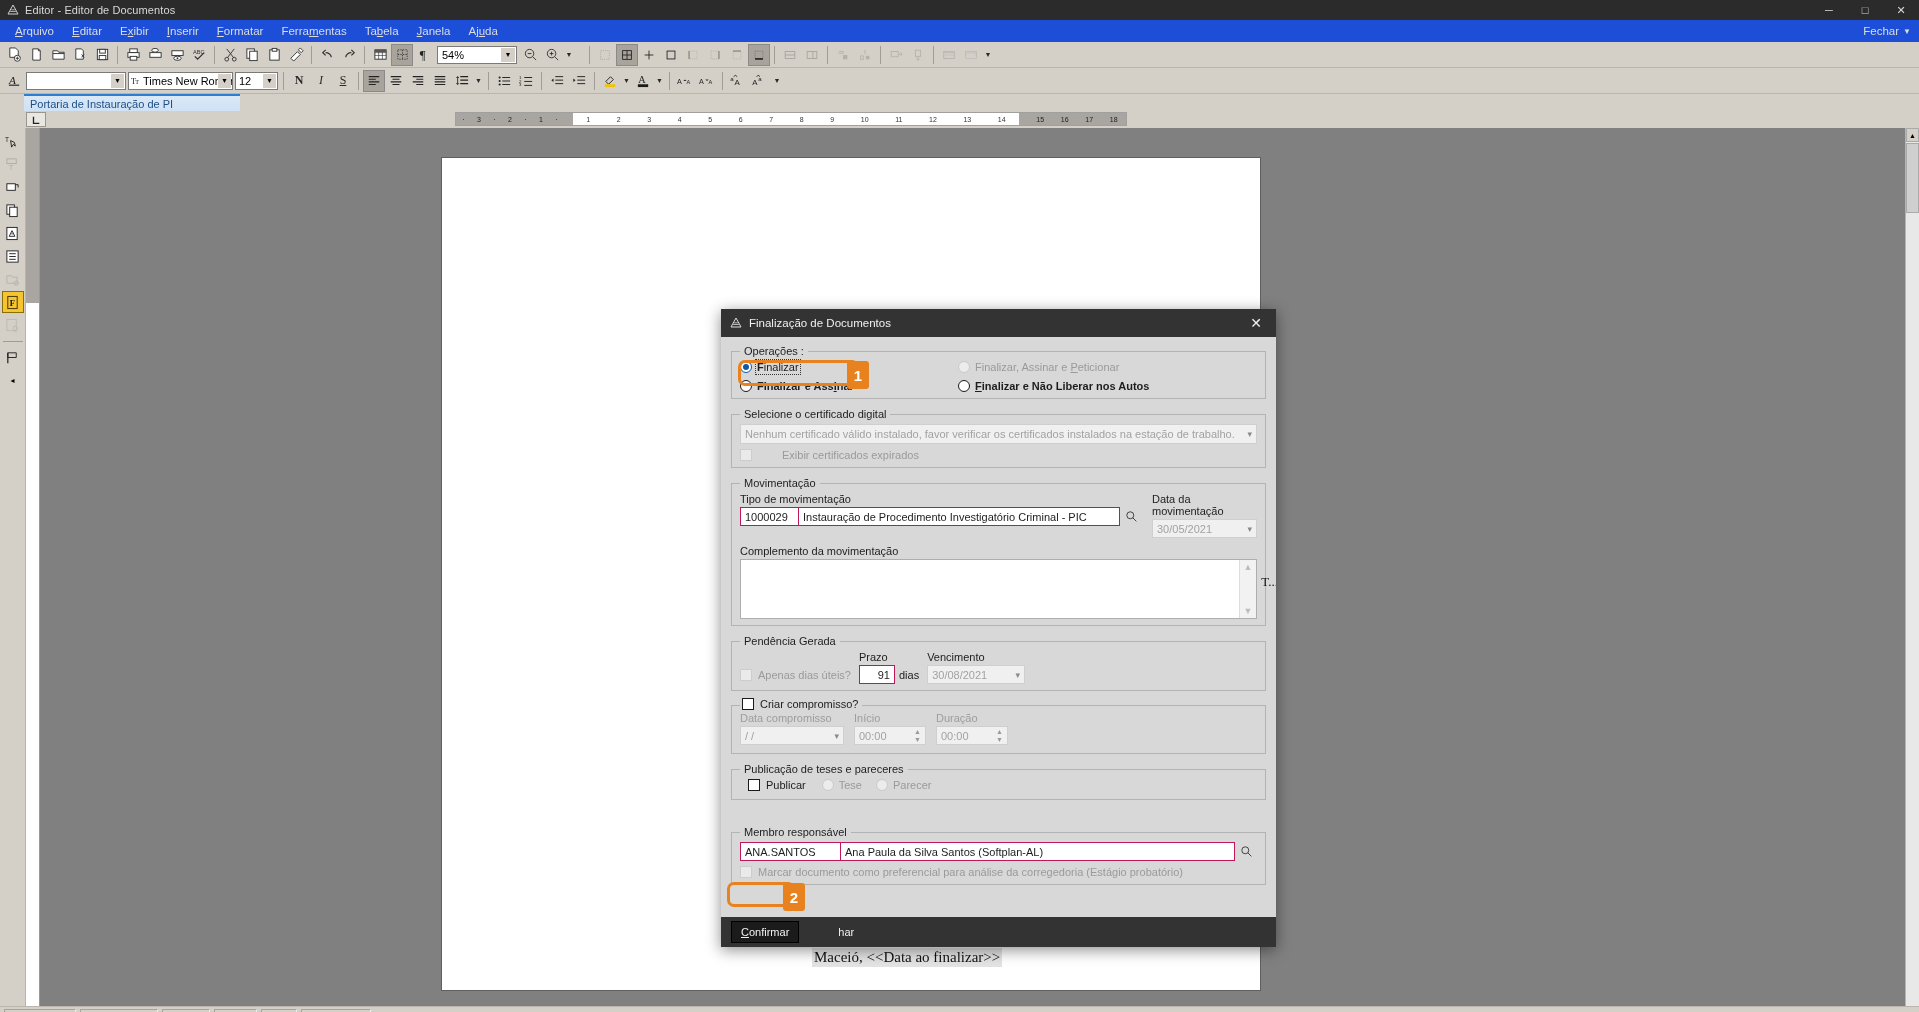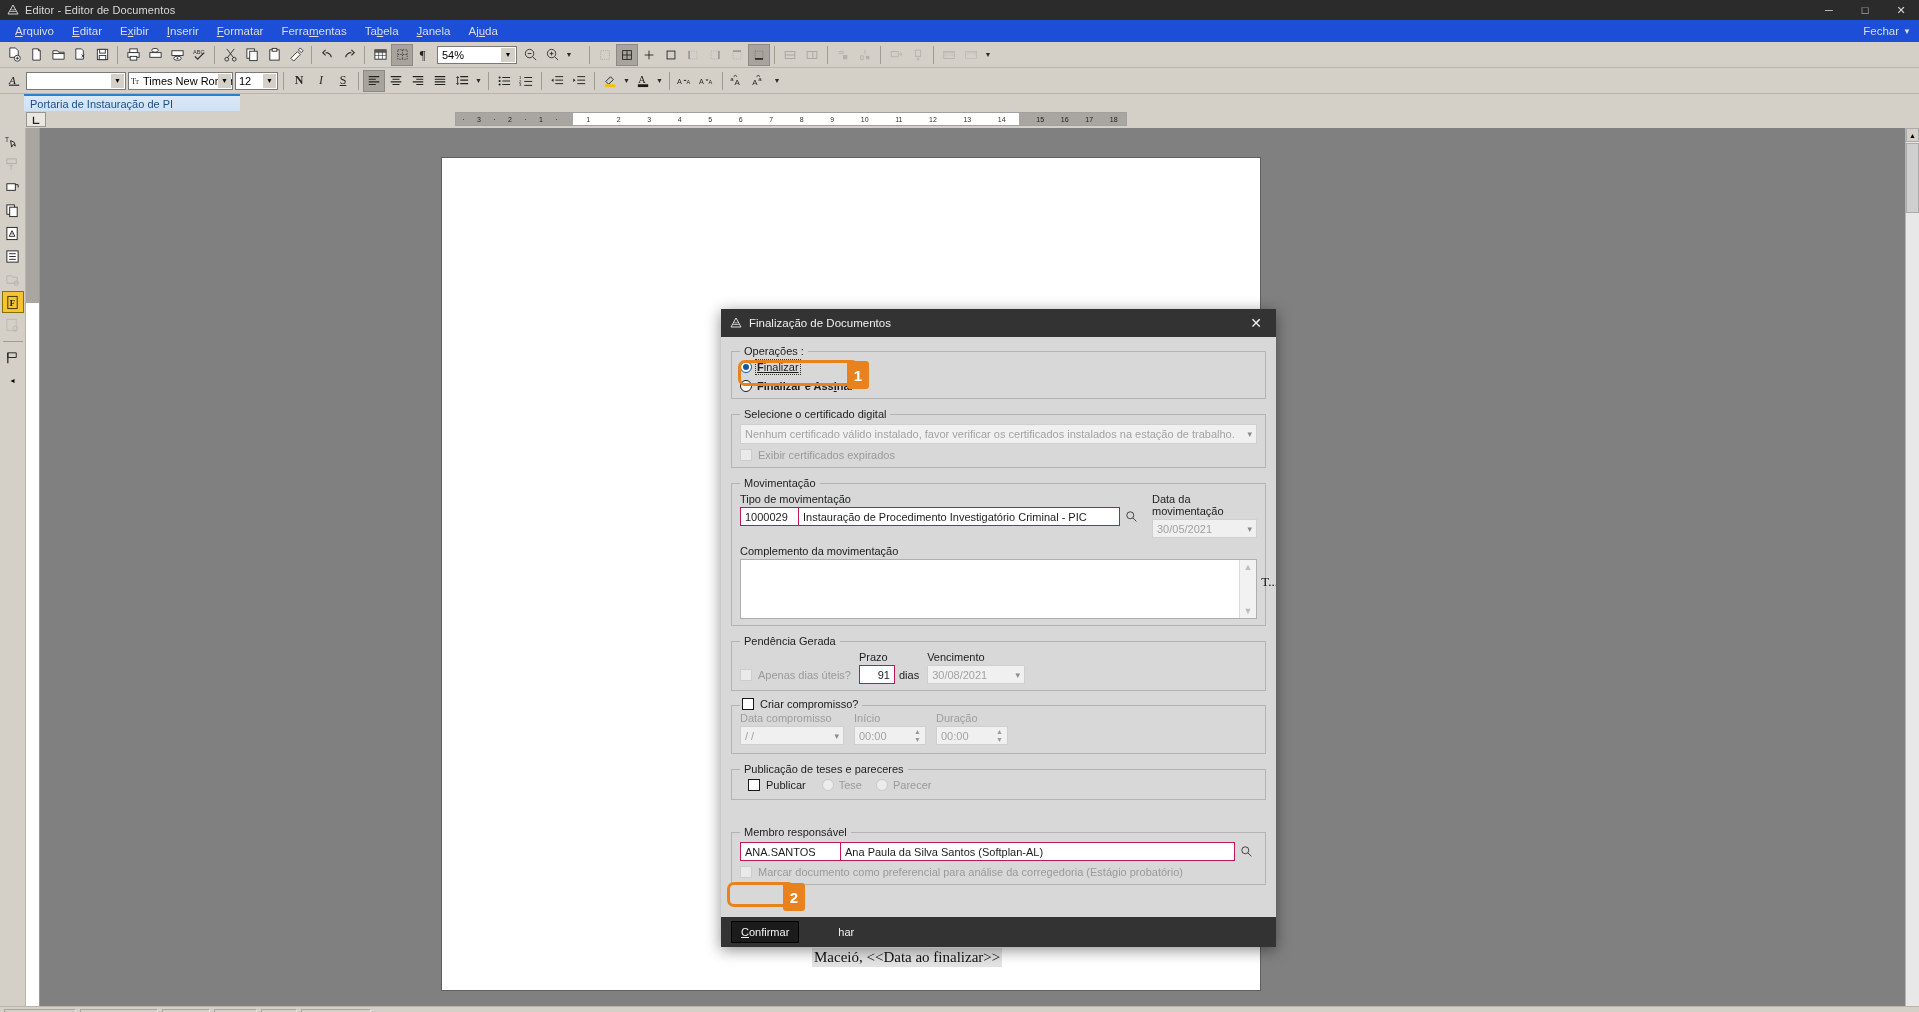--- a/index.html
+++ b/index.html
@@ -146,21 +146,21 @@
   }
   .radio.sel::after { content:""; width:6px; height:6px; border-radius:50%; background:#1157a8; }
   .radio.blue { border-color:#1157a8; }
   .radio.dis { border-color:#c9c9c9; background:#ececec; }
   .chk {
     width:12px; height:12px; border:1.6px solid #1a1a1a; background:#fff; margin-right:6px; flex:none;
   }
   .chk.dis { border-color:#cdcdcd; background:#eaeaea; }
   .lbl { font-size:11px; }
   .lbl.dis { color:#9a9a9a; }
-  .focusbox { outline:1px dotted #333; outline-offset:1px;text-decoration:underline; }
+  .focusbox { outline:1px dotted #333; outline-offset:1px; }
 
   .tf {
     background:#fff; border:1px solid #be185d; height:19px; font-size:11px;
     display:flex; align-items:center; padding:0 4px; color:#1d1d1d;
   }
   .tf.dis { background:#f0f0f0; color:#a2a2a2; border-color:#cfcfcf; }
   .sel-cmb { position:relative; }
   .sel-cmb .cav { position:absolute; right:4px; top:4px; font-size:9px; color:#8a8a8a; }
   .lblsm { font-size:11px; margin-bottom:2px; display:block; }
   .lblsm.dis { color:#9d9d9d; }
@@ -746,30 +746,40 @@
             <div style="width:218px;">
               <div class="row" style="margin-bottom:7px;">
                 <span class="radio blue sel"></span>
                 <span class="lbl focusbox"><b>F</b>inalizar</span>
               </div>
               <div class="row">
                 <span class="radio"></span>
                 <span class="lbl"><b>Finalizar e Ass<span class="u">i</span>nar</b></span>
               </div>
             </div>
+            <div style="flex:1;">
+              <div class="row" style="margin-bottom:7px;">
+                <span class="radio dis"></span>
+                <span class="lbl dis">Finalizar, Assinar e <span class="u">P</span>eticionar</span>
+              </div>
+              <div class="row">
+                <span class="radio"></span>
+                <span class="lbl"><b><span class="u">F</span>inalizar e Não Liberar nos Autos</b></span>
+              </div>
+            </div>
           </div>
         </fieldset>
 
         <fieldset class="grp" style="padding-bottom:6px;">
           <legend>Selecione o certificado digital</legend>
           <div class="tf dis sel-cmb" style="height:20px;">
             <span>Nenhum certificado válido instalado, favor verificar os certificados instalados na estação de trabalho.</span>
             <span class="cav">▾</span>
           </div>
-          <div class="row" style="margin-top:5px;">
+          <div class="row" style="margin-top:5px;gap:24px;">
             <span class="chk dis"></span>
             <span class="lbl dis">Exibir certificados expirados</span>
           </div>
         </fieldset>
 
         <fieldset class="grp" style="padding-bottom:6px;">
           <legend>Movimentação</legend>
           <div style="display:flex;gap:10px;">
             <div style="flex:1;">
               <span class="lblsm">Tipo de movimentação</span>

